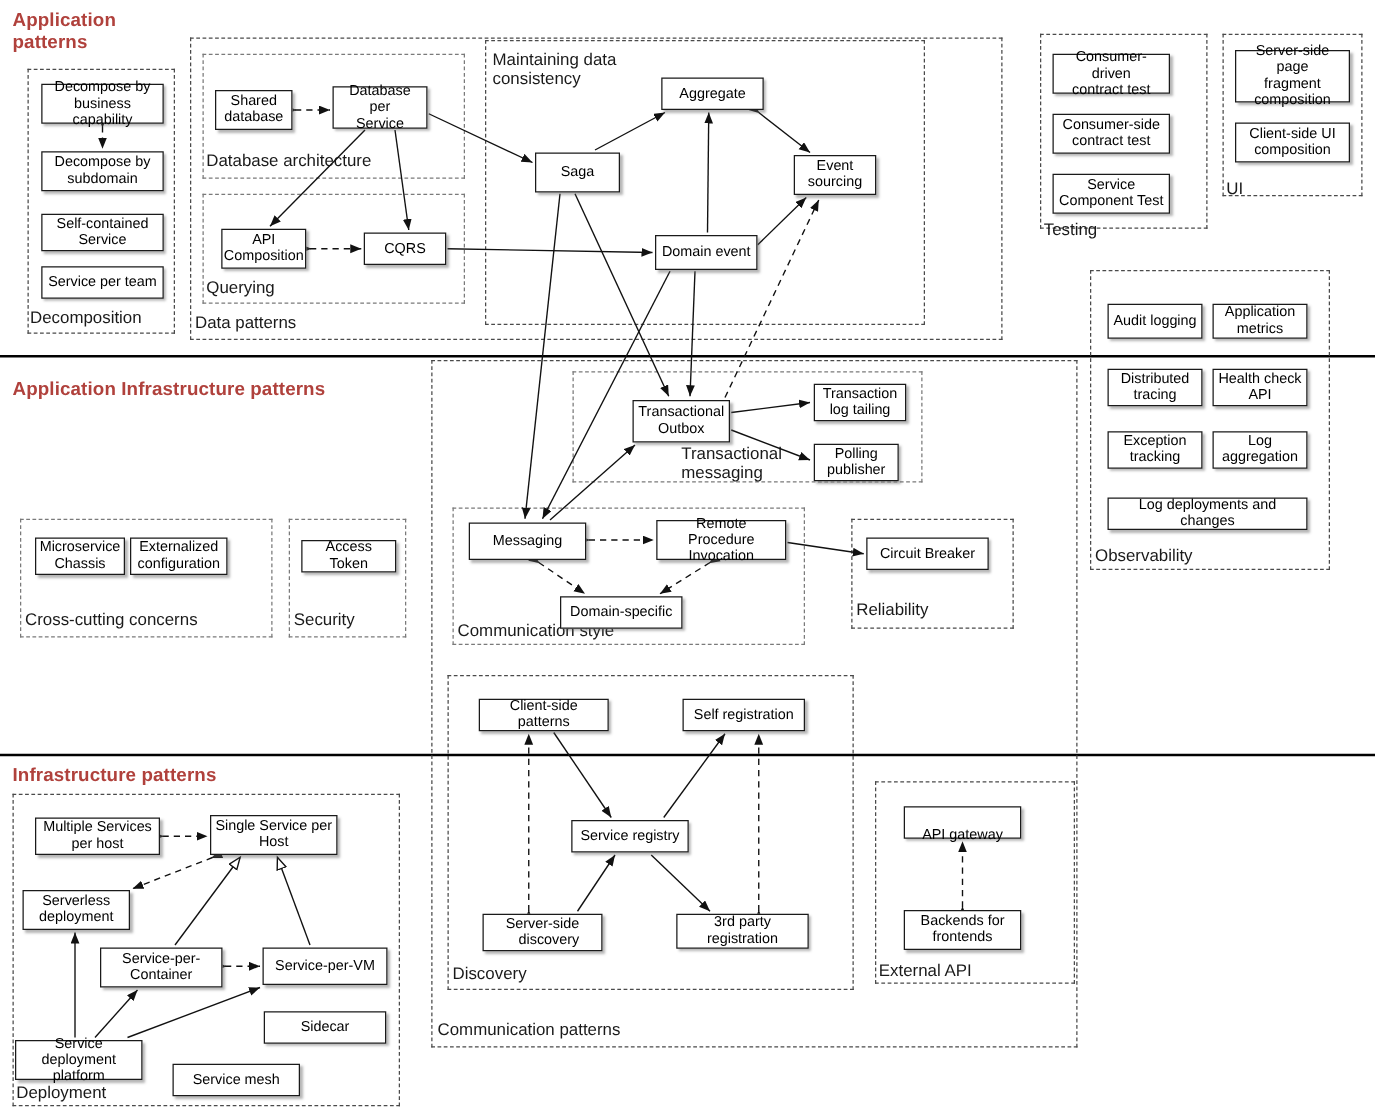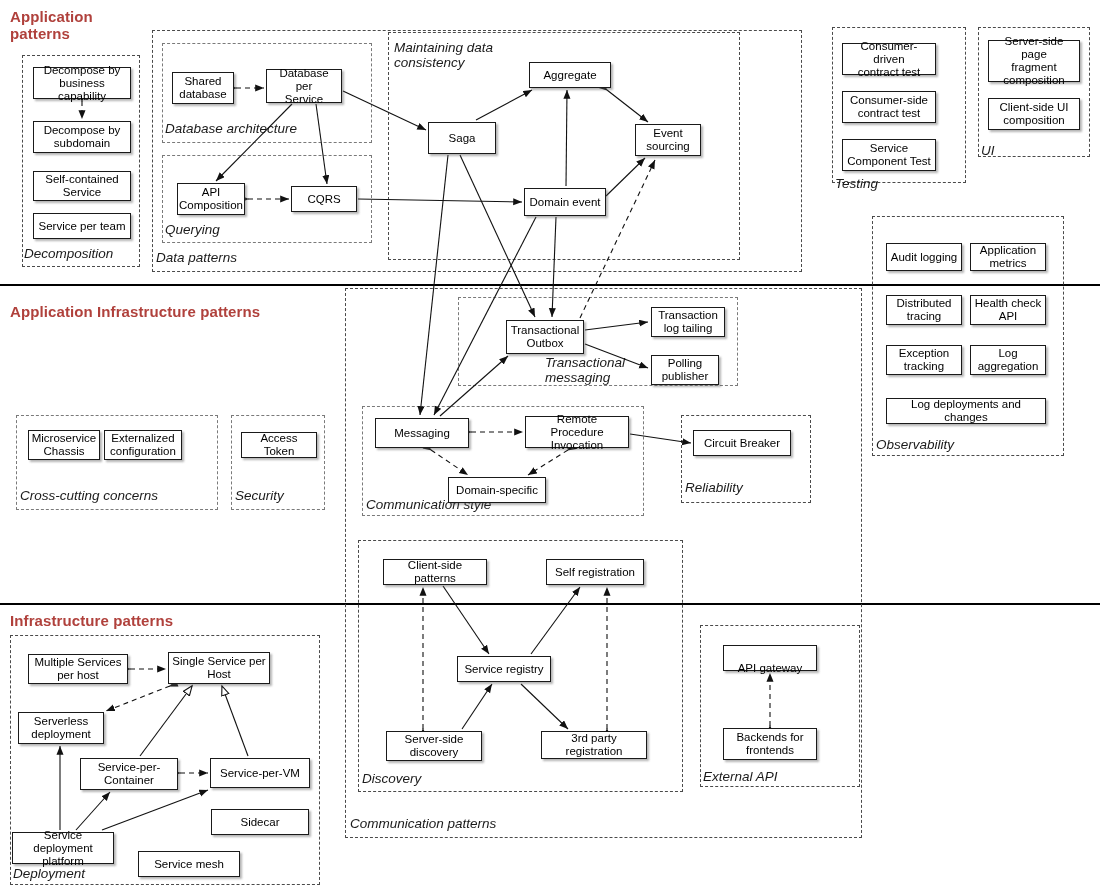--- a/index.html
+++ b/index.html
@@ -6,21 +6,21 @@
   html,body{margin:0;padding:0;background:#ffffff;}
   body{font-family:"Liberation Sans", sans-serif;}
   #canvas{position:relative;width:1100px;height:894px;overflow:hidden;background:#fff;}
   svg.edges{position:absolute;left:0;top:0;width:1100px;height:894px;pointer-events:none;}
 
   .band-title{position:absolute;color:#b0413c;font-weight:bold;font-size:15px;line-height:17px;letter-spacing:.1px;white-space:pre-line;}
   .divider{position:absolute;left:0;height:0;border-top:2px solid #000;}
 
   .group{position:absolute;border:1px dashed #4a4a4a;box-sizing:border-box;}
   .group.fine{border:1px dashed #7a7a7a;}
-  .glabel{position:absolute;font-size:13.5px;color:#1a1a1a;white-space:pre-line;line-height:15px;font-style:italic;}
+  .glabel{position:absolute;font-size:13.5px;color:#1a1a1a;white-space:pre-line;line-height:15px;}
 
   .node{position:absolute;box-sizing:border-box;border:1px solid #1a1a1a;background:#fff;
         box-shadow:2px 2px 2px rgba(90,90,90,.45);
         display:flex;align-items:center;justify-content:center;text-align:center;
         font-size:11.5px;line-height:13px;color:#000;padding:1px 3px;}
 </style>
 </head>
 <body>
 
 <div id="canvas">
@@ -255,21 +255,21 @@
       </div>
       <div class="node" style="left: 383px; top: 559px; width: 104px; height: 26px;">
         <span style="white-space: pre-line;">Client-side patterns</span>
       </div>
       <div class="node" style="left: 546px; top: 559px; width: 98px; height: 26px;">
         <span style="white-space: pre-line;">Self registration</span>
       </div>
       <div class="node" style="left: 457px; top: 656px; width: 94px; height: 26px;">
         <span style="white-space: pre-line;">Service registry</span>
       </div>
-      <div class="node" style="left: 386px; top: 731px; width: 96px; height: 30px;">
+      <div class="node" style="left: 386px; top: 731px; width: 96px; height: 30px; text-align: right;">
         <span style="white-space: pre-line;">Server-side
 discovery</span>
       </div>
       <div class="node" style="left: 541px; top: 731px; width: 106px; height: 28px;">
         <span style="white-space: pre-line;">3rd party registration</span>
       </div>
       <div class="node" style="left: 723px; top: 645px; width: 94px; height: 26px;">
         <span style="white-space: pre-line; margin-top: 20px;">API gateway</span>
       </div>
       <div class="node" style="left: 723px; top: 728px; width: 94px; height: 32px;">

